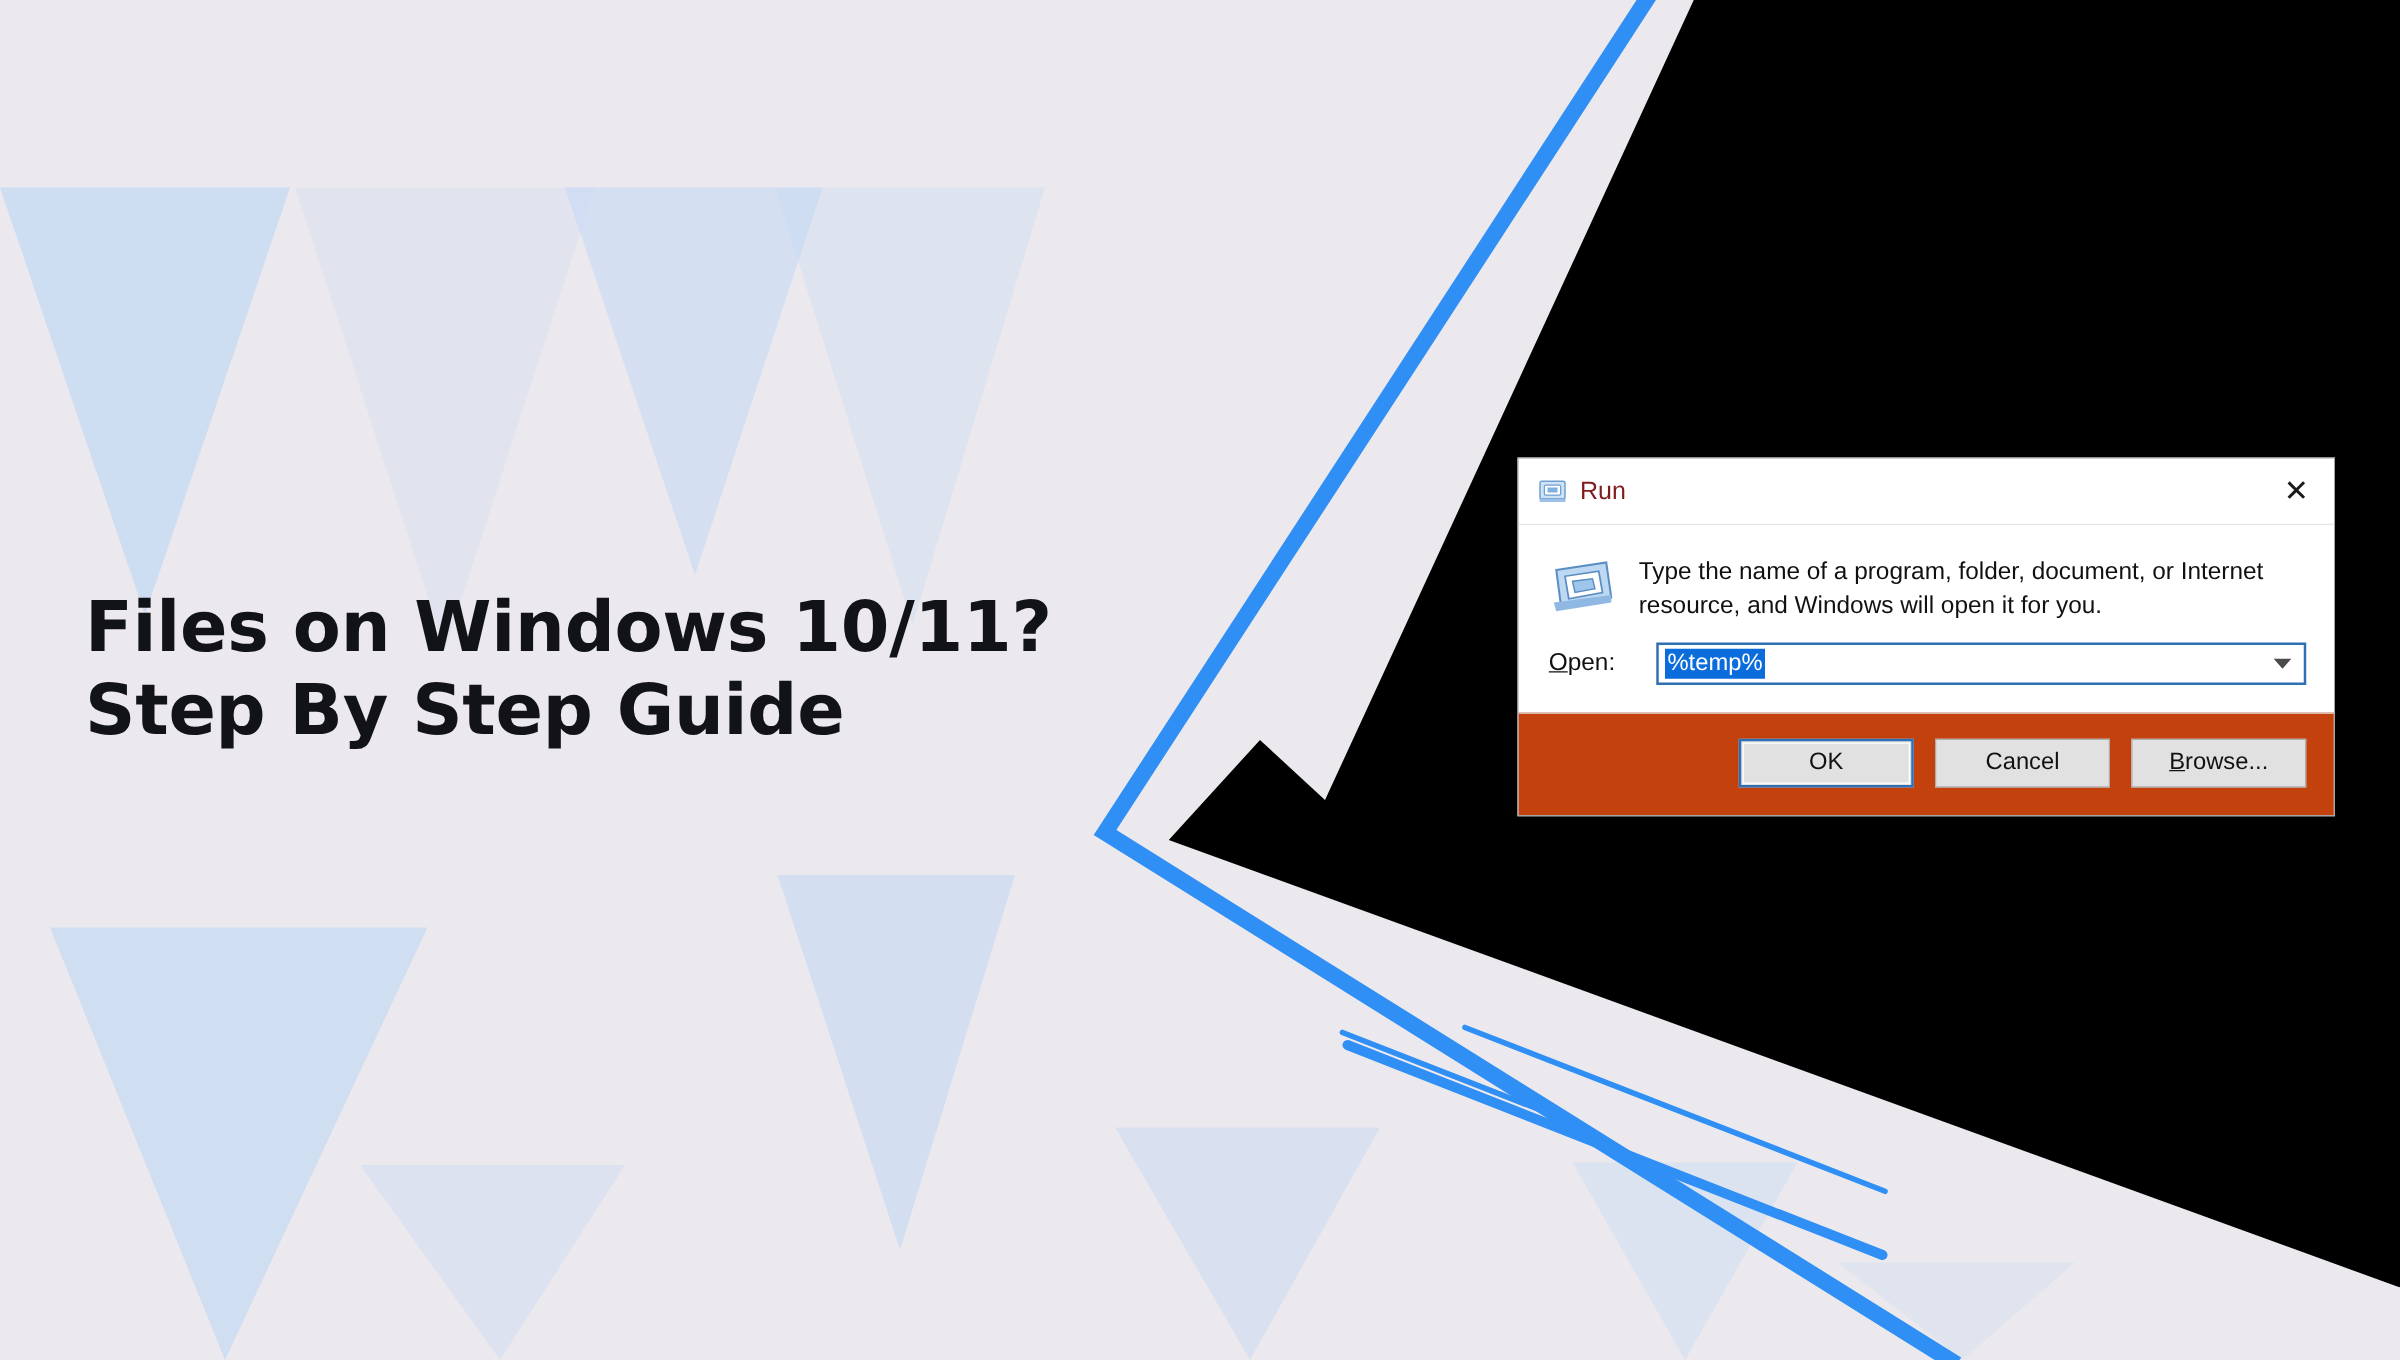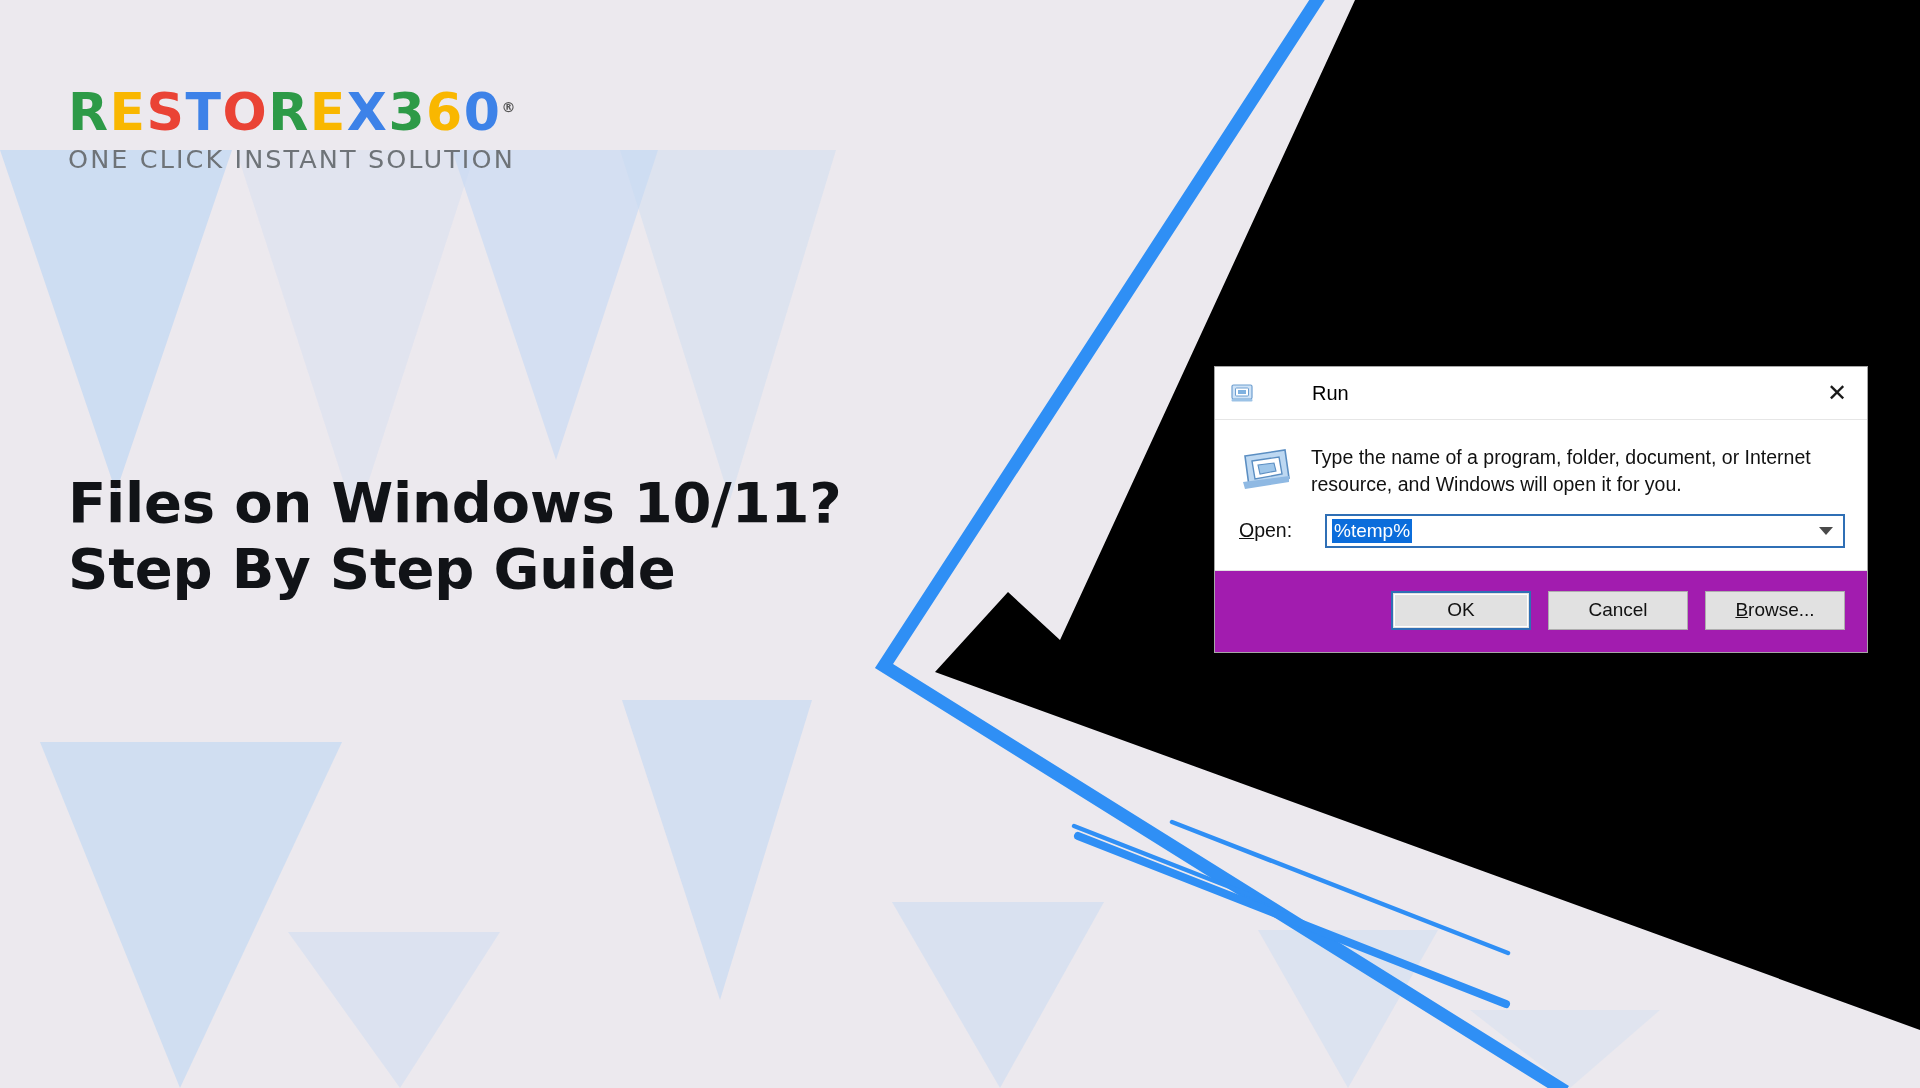--- a/index.html
+++ b/index.html
@@ -114,23 +114,22 @@
     border-bottom: 1px solid #e6e6e6;
   }
   #run-title-icon {
     width: 22px;
     height: 20px;
     margin-right: 11px;
     flex: 0 0 auto;
   }
   #run-title-text {
     font-size: 20px;
-    color: #000000;
+    color: #7f1d1d;
     flex: 1 1 auto;
-    margin-left: 48px;
   }
   #run-close-btn {
     width: 48px;
     height: 44px;
     display: flex;
     align-items: center;
     justify-content: center;
     font-size: 24px;
     color: #1a1a1a;
     line-height: 1;
@@ -194,21 +193,21 @@
     margin-left: auto;
     margin-right: 6px;
     width: 0;
     height: 0;
     border-left: 7px solid transparent;
     border-right: 7px solid transparent;
     border-top: 8px solid #4a4a4a;
   }
 
   #run-footer {
-    background: #a21caf;
+    background: #c2410c;
     border-top: 1px solid #e2e2e2;
     padding: 20px 22px 22px 22px;
     display: flex;
     justify-content: flex-end;
     gap: 17px;
   }
   .run-btn {
     width: 140px;
     height: 39px;
     background: #e1e1e1;
@@ -255,26 +254,20 @@
 
   <svg class="chevron" viewBox="0 0 1920 1088">
     <polyline points="1330,-20 884,666 1560,1088" fill="none" stroke="#2f8ff5" stroke-width="13" stroke-linejoin="miter" stroke-linecap="square"></polyline>
     <g stroke="#2f8ff5" stroke-linecap="round">
       <line x1="1078" y1="836" x2="1506" y2="1004" stroke-width="8"></line>
       <line x1="1074" y1="826" x2="1268" y2="902" stroke-width="4.5"></line>
       <line x1="1172" y1="822" x2="1508" y2="953" stroke-width="4.5"></line>
     </g>
   </svg>
 
-  <div id="logo-block">
-    <div id="logo-word">
-      <span class="l-green">R</span><span class="l-yellow">E</span><span class="l-red">S</span><span class="l-blue">T</span><span class="l-red">O</span><span class="l-green">R</span><span class="l-yellow">E</span><span class="l-blue">X</span><span class="l-green">3</span><span class="l-yellow">6</span><span class="l-blue">0</span><span id="logo-reg">®</span>
-    </div>
-    <div id="logo-tagline">ONE CLICK INSTANT SOLUTION</div>
-  </div>
 
   <div id="headline">
     <span class="hl-line">Files on Windows 10/11?</span>
     <span class="hl-line">Step By Step Guide</span>
   </div>
 
   <div id="run-dialog">
 
     <div id="run-titlebar">
       <svg id="run-title-icon" viewBox="0 0 22 20">

